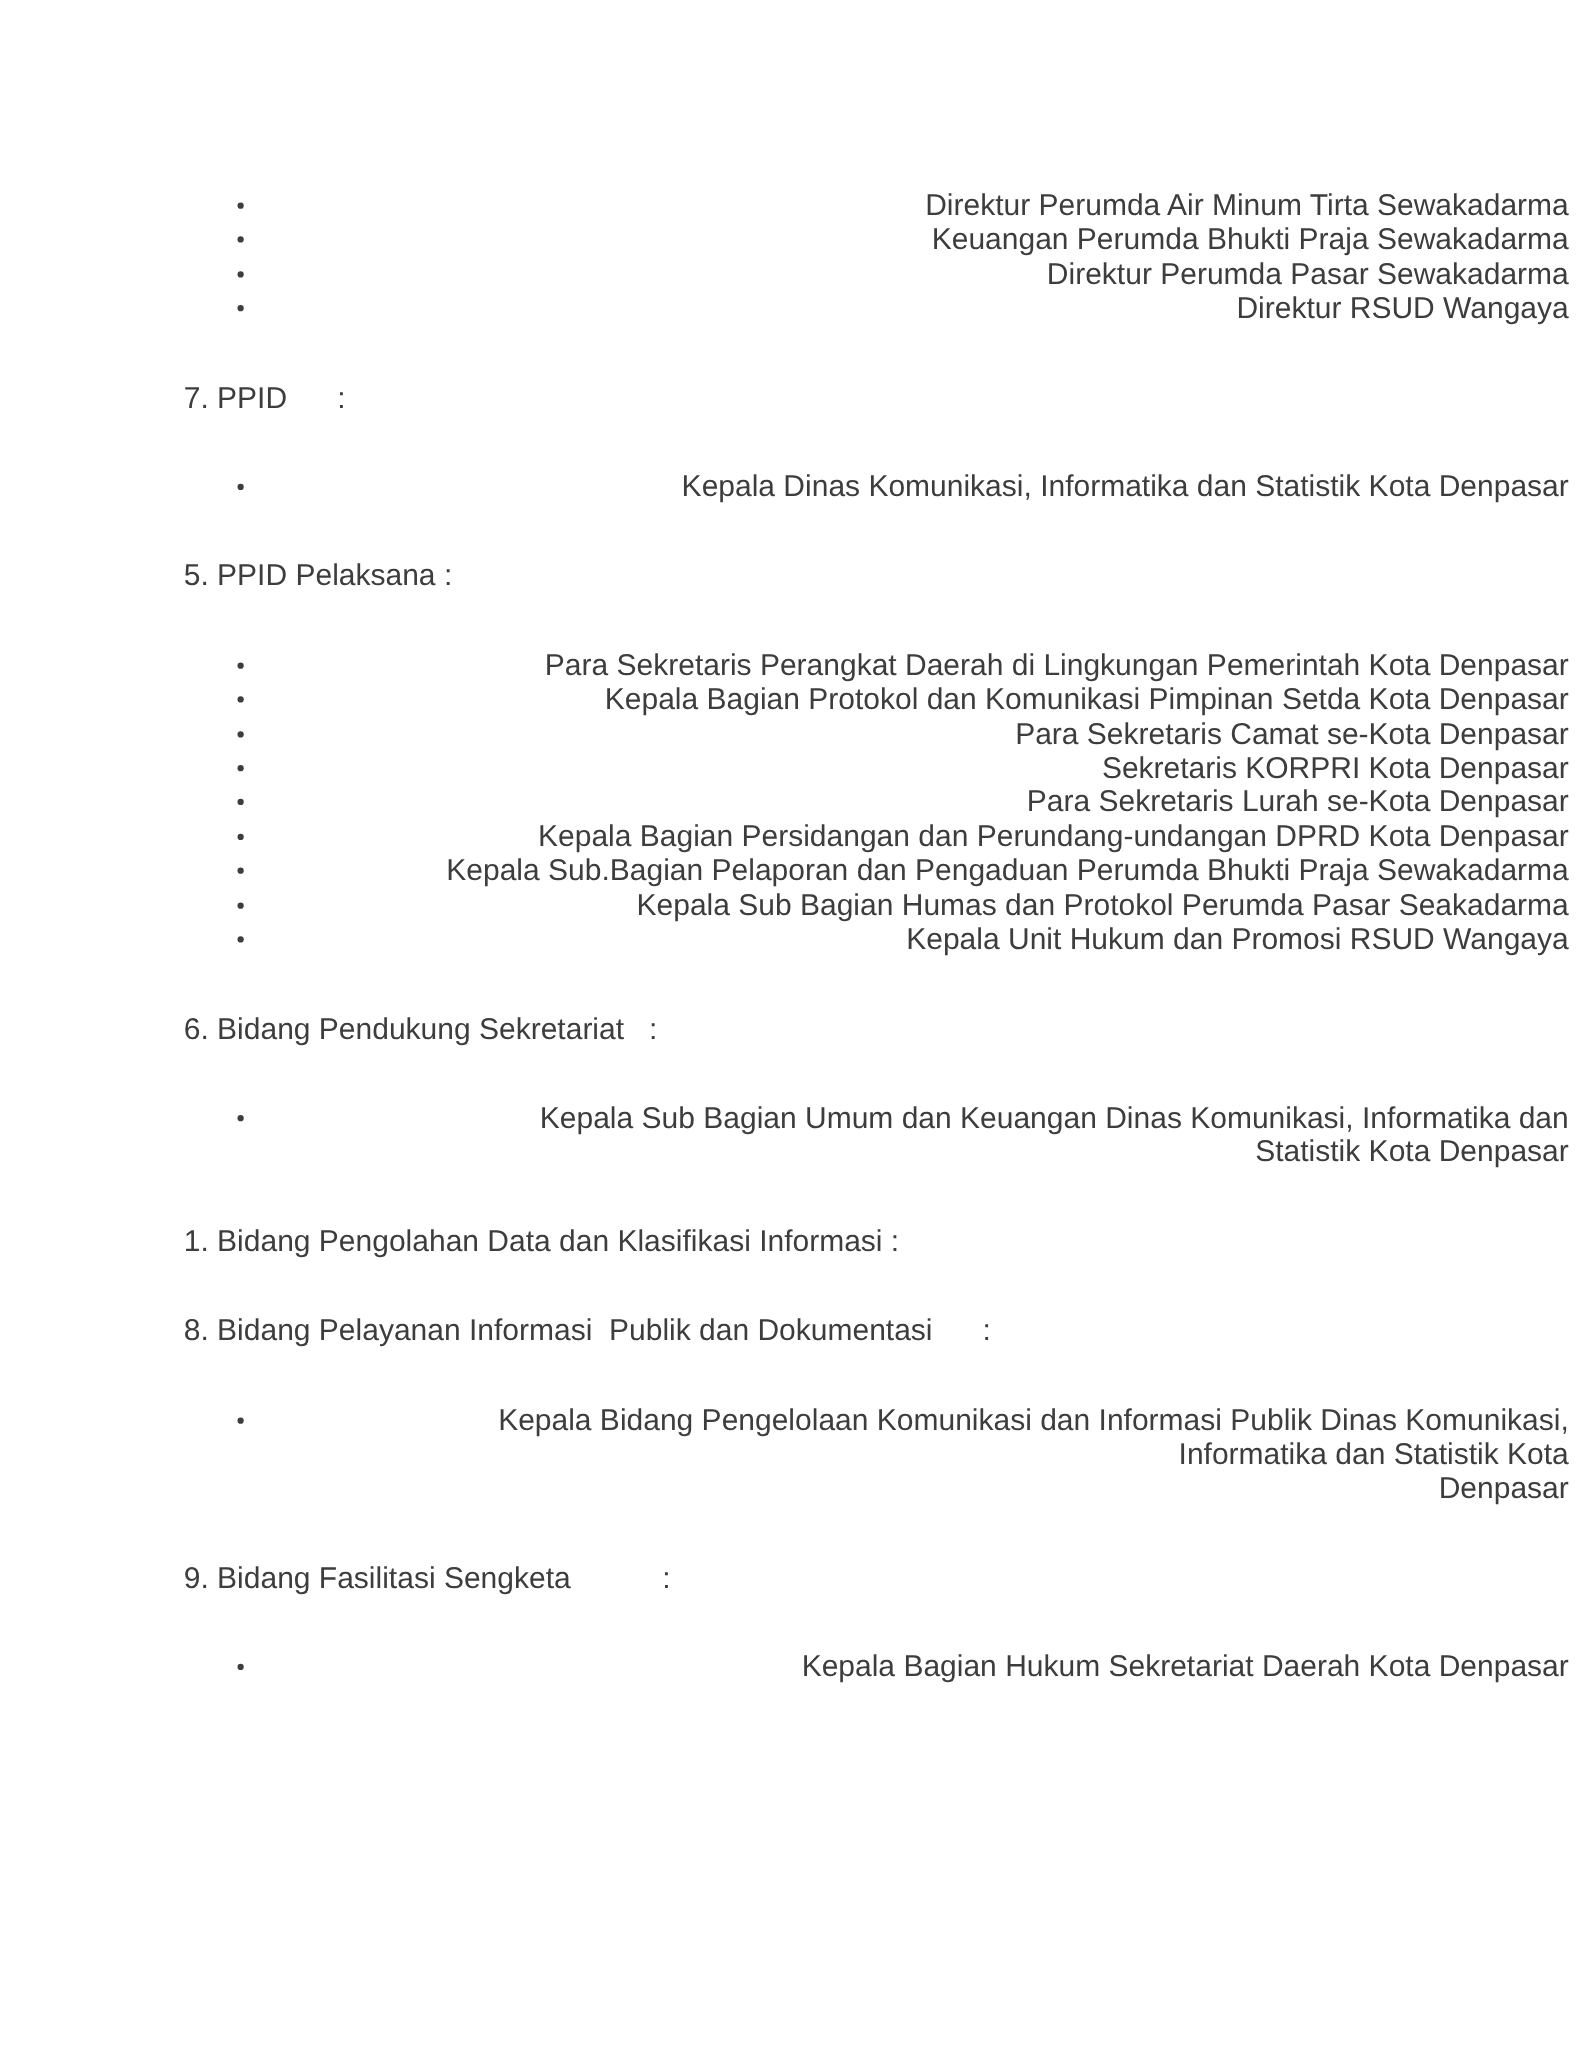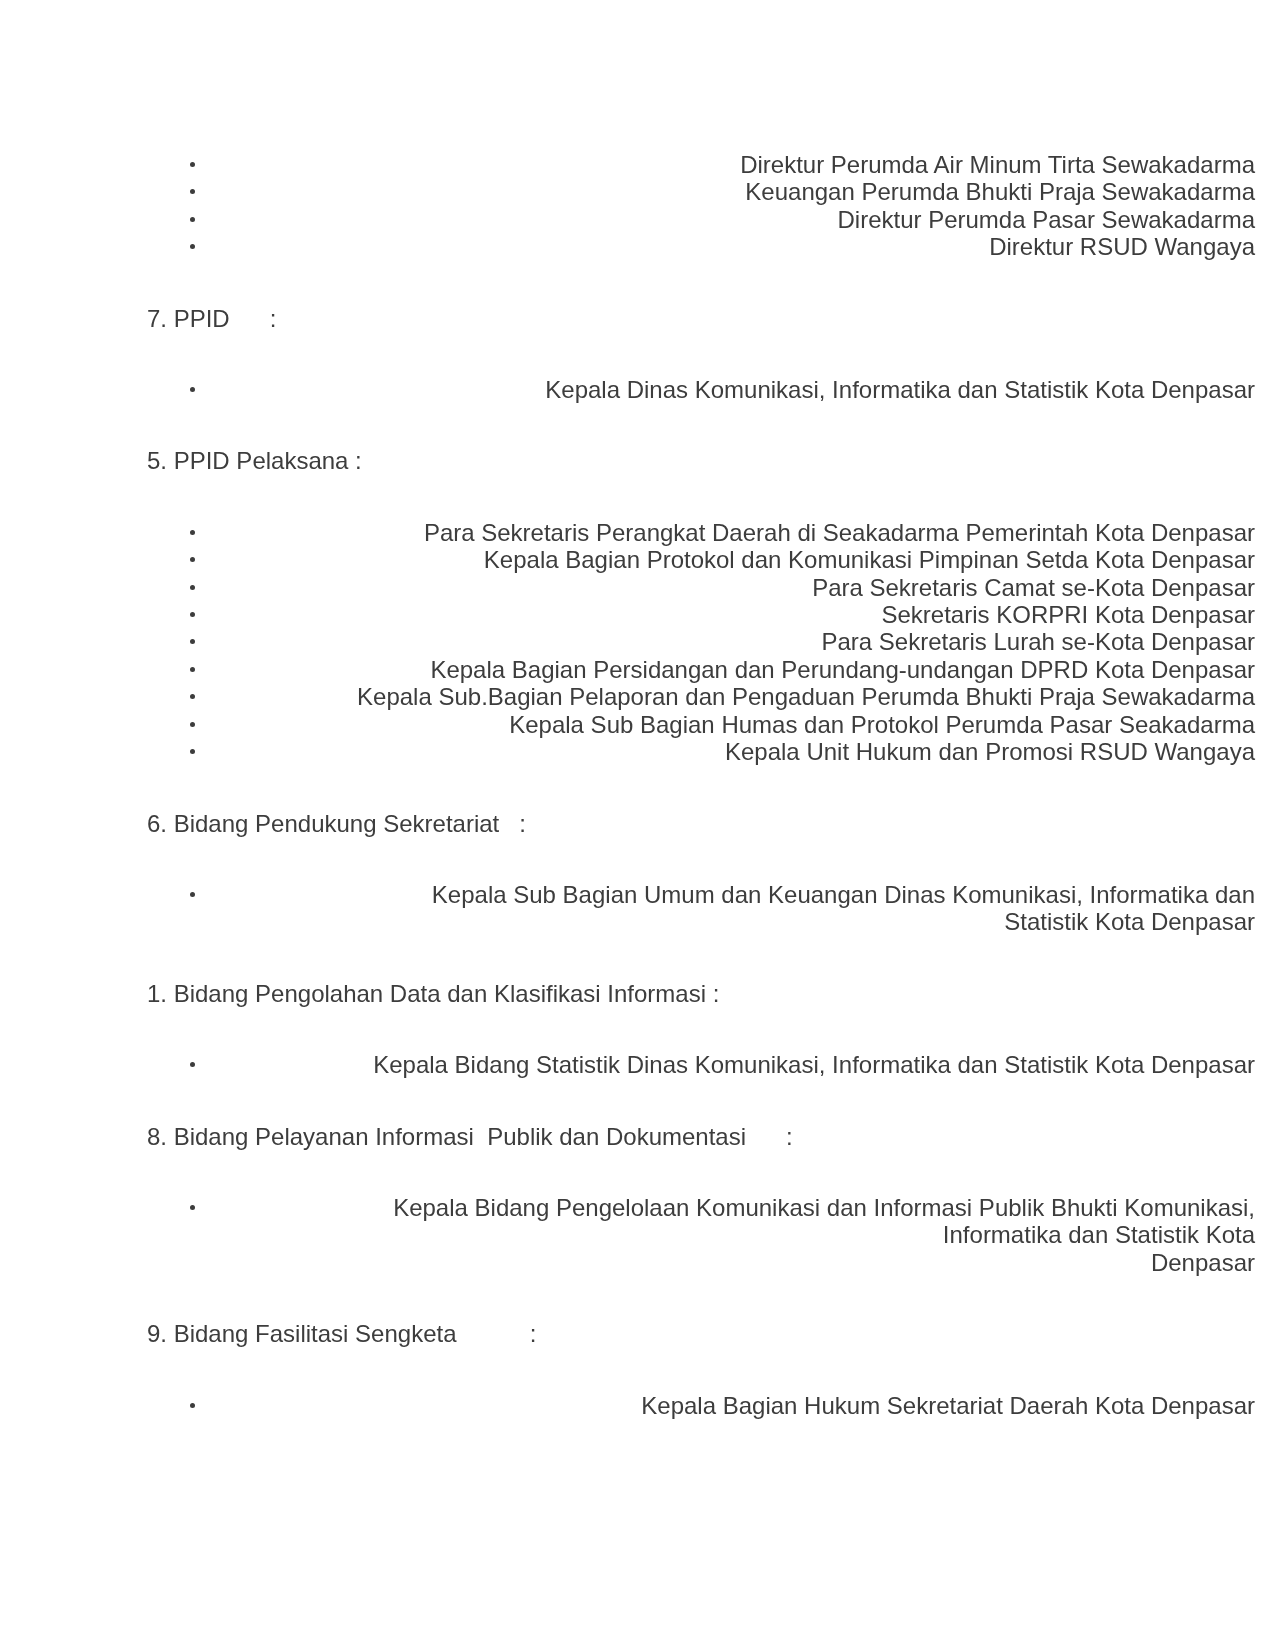--- a/index.html
+++ b/index.html
@@ -79,21 +79,21 @@
     <li>
       <span class="dot" style="background: rgb(61, 61, 61);"></span>
       <span class="txt"><span class="line">Kepala Dinas Komunikasi, Informatika dan Statistik Kota Denpasar</span></span>
     </li>
   </ul>
 
   <p class="heading">5. PPID Pelaksana :</p>
   <ul class="blist">
     <li>
       <span class="dot" style="background: rgb(61, 61, 61);"></span>
-      <span class="txt"><span class="line">Para Sekretaris Perangkat Daerah di Seakadarma Pemerintah Kota Denpasar</span></span>
+      <span class="txt"><span class="line">Para Sekretaris Perangkat Daerah di Lingkungan Pemerintah Kota Denpasar</span></span>
     </li>
     <li>
       <span class="dot" style="background: rgb(61, 61, 61);"></span>
       <span class="txt"><span class="line">Kepala Bagian Protokol dan Komunikasi Pimpinan Setda Kota Denpasar</span></span>
     </li>
     <li>
       <span class="dot" style="background: rgb(61, 61, 61);"></span>
       <span class="txt"><span class="line">Para Sekretaris Camat se-Kota Denpasar</span></span>
     </li>
     <li>
@@ -127,33 +127,27 @@
     <li>
       <span class="dot" style="background: rgb(61, 61, 61);"></span>
       <span class="txt">
         <span class="line">Kepala Sub Bagian Umum dan Keuangan Dinas Komunikasi, Informatika dan</span>
         <span class="line">Statistik Kota Denpasar</span>
       </span>
     </li>
   </ul>
 
   <p class="heading">1. Bidang Pengolahan Data dan Klasifikasi Informasi :</p>
-  <ul class="blist">
-    <li>
-      <span class="dot" style="background: rgb(61, 61, 61);"></span>
-      <span class="txt"><span class="line">Kepala Bidang Statistik Dinas Komunikasi, Informatika dan Statistik Kota Denpasar</span></span>
-    </li>
-  </ul>
 
   <p class="heading">8. Bidang Pelayanan Informasi  Publik dan Dokumentasi      :</p>
   <ul class="blist">
     <li>
       <span class="dot" style="background: rgb(61, 61, 61);"></span>
       <span class="txt">
-        <span class="line">Kepala Bidang Pengelolaan Komunikasi dan Informasi Publik Bhukti Komunikasi,</span>
+        <span class="line">Kepala Bidang Pengelolaan Komunikasi dan Informasi Publik Dinas Komunikasi,</span>
         <span class="line">Informatika dan Statistik Kota</span>
         <span class="line">Denpasar</span>
       </span>
     </li>
   </ul>
 
   <p class="heading">9. Bidang Fasilitasi Sengketa           :</p>
   <ul class="blist">
     <li>
       <span class="dot" style="background: rgb(61, 61, 61);"></span>

